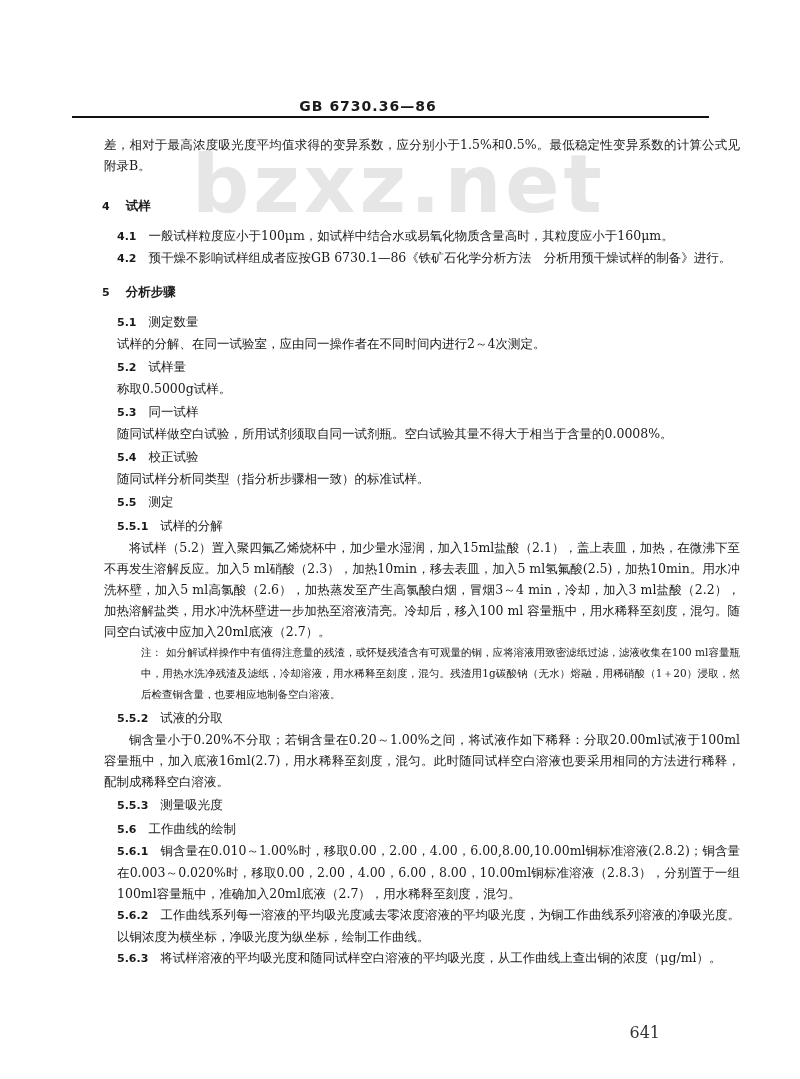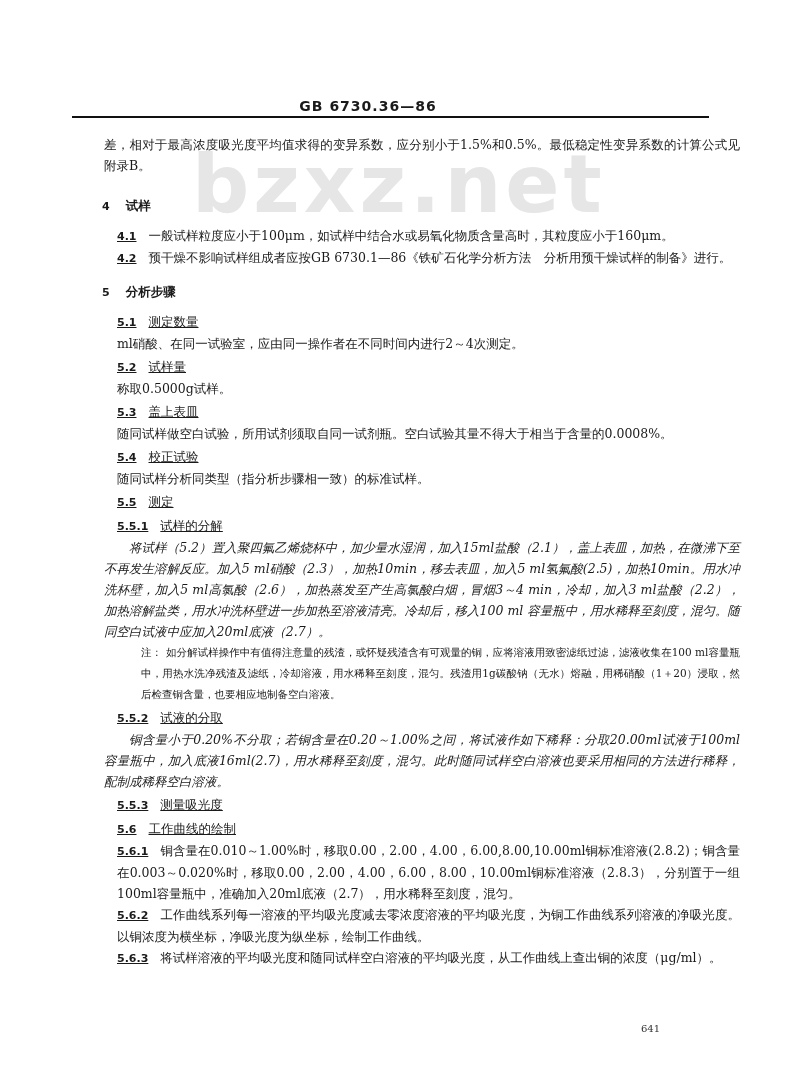--- a/index.html
+++ b/index.html
@@ -6,30 +6,30 @@
   body { width:800px; height:1079px; position:relative; overflow:hidden;
          font-family:"DejaVu Serif", "Liberation Serif", serif; color:#1a1a1a; }
   .page { position:absolute; left:0; top:0; width:800px; height:1079px; }
   .header-title { position:absolute; top:98px; left:0; width:736px; text-align:center;
          font-family:"DejaVu Sans", "Liberation Sans", sans-serif; font-weight:bold; font-size:14px; letter-spacing:1px; }
   .rule { position:absolute; top:116px; left:72px; width:391px; height:2px; background:#111; }
   .watermark { position:absolute; top:138px; left:192px; font-family:"DejaVu Sans", sans-serif; font-weight:bold;
          font-size:80px; color:#e6e6e6; letter-spacing:4px; z-index:0; }
   .content { position:absolute; left:104px; top:128px; width:636px; z-index:1; font-size:12.5px; line-height:21px; }
   .p { margin:0; text-align:justify; }
-  .ind { text-indent:25px;font-style:italic; }
+  .ind { text-indent:25px; }
   .ind1 { padding-left:13px; }
   .h1 { font-family:"DejaVu Sans", sans-serif; font-weight:bold; font-size:12.5px; margin:12px 0 8px 0; }
   .h1 .n { font-size:11px; margin-right:16px; }
-  .h2 { padding-left:13px; margin:2px 0 0 0;text-decoration:underline; }
+  .h2 { padding-left:13px; margin:2px 0 0 0; }
   .h2 .n { font-family:"DejaVu Sans", sans-serif; font-weight:bold; font-size:11px; margin-right:12px; }
   .h2 .t { font-family:"DejaVu Sans", sans-serif; }
   .note { font-size:10.5px; line-height:21px; padding-left:37px; }
   .note .lbl { margin-right:4px; }
-  .pagenum { position:absolute; right:140px; top:1023px; font-size:10px; color:#333; }
+  .pagenum { position:absolute; right:140px; top:1023px; font-size:16px; color:#333; }
 </style>
 </head>
 <body>
 
 <div class="page">
   <div class="header-title">GB 6730.36—86</div>
   <div class="rule" style="width:637px;left:72px;"></div>
   <div class="watermark">bzxz.net</div>
 
   <div class="content">
@@ -39,26 +39,26 @@
       <span class="n">4</span><span>试样</span>
     </div>
     <p class="p ind1"><span class="h2" style="padding:0"><span class="n">4.1</span></span><span>一般试样粒度应小于100μm，如试样中结合水或易氧化物质含量高时，其粒度应小于160μm。</span></p>
     <p class="p ind1"><span class="h2" style="padding:0"><span class="n">4.2</span></span><span>预干燥不影响试样组成者应按GB 6730.1—86《铁矿石化学分析方法　分析用预干燥试样的制备》进行。</span></p>
 
     <div class="h1" style="margin-left:-2px;">
       <span class="n">5</span><span>分析步骤</span>
     </div>
 
     <div class="h2"><span class="n">5.1</span><span class="t">测定数量</span></div>
-    <p class="p ind1">ml硝酸、在同一试验室，应由同一操作者在不同时间内进行2～4次测定。</p>
+    <p class="p ind1">试样的分解、在同一试验室，应由同一操作者在不同时间内进行2～4次测定。</p>
 
     <div class="h2"><span class="n">5.2</span><span class="t">试样量</span></div>
     <p class="p ind1">称取0.5000g试样。</p>
 
-    <div class="h2"><span class="n">5.3</span><span class="t">盖上表皿</span></div>
+    <div class="h2"><span class="n">5.3</span><span class="t">同一试样</span></div>
     <p class="p ind1">随同试样做空白试验，所用试剂须取自同一试剂瓶。空白试验其量不得大于相当于含量的0.0008%。</p>
 
     <div class="h2"><span class="n">5.4</span><span class="t">校正试验</span></div>
     <p class="p ind1">随同试样分析同类型（指分析步骤相一致）的标准试样。</p>
 
     <div class="h2"><span class="n">5.5</span><span class="t">测定</span></div>
 
     <div class="h2"><span class="n">5.5.1</span><span class="t">试样的分解</span></div>
     <p class="p ind">将试样（5.2）置入聚四氟乙烯烧杯中，加少量水湿润，加入15ml盐酸（2.1），盖上表皿，加热，在微沸下至不再发生溶解反应。加入5 ml硝酸（2.3），加热10min，移去表皿，加入5 ml氢氟酸(2.5)，加热10min。用水冲洗杯壁，加入5 ml高氯酸（2.6），加热蒸发至产生高氯酸白烟，冒烟3～4 min，冷却，加入3 ml盐酸（2.2），加热溶解盐类，用水冲洗杯壁进一步加热至溶液清亮。冷却后，移入100 ml 容量瓶中，用水稀释至刻度，混匀。随同空白试液中应加入20ml底液（2.7）。</p>
     <p class="p note"><span class="lbl">注：</span><span>如分解试样操作中有值得注意量的残渣，或怀疑残渣含有可观量的铜，应将溶液用致密滤纸过滤，滤液收集在100 ml容量瓶中，用热水洗净残渣及滤纸，冷却溶液，用水稀释至刻度，混匀。残渣用1g碳酸钠（无水）熔融，用稀硝酸（1＋20）浸取，然后检查铜含量，也要相应地制备空白溶液。</span></p>

